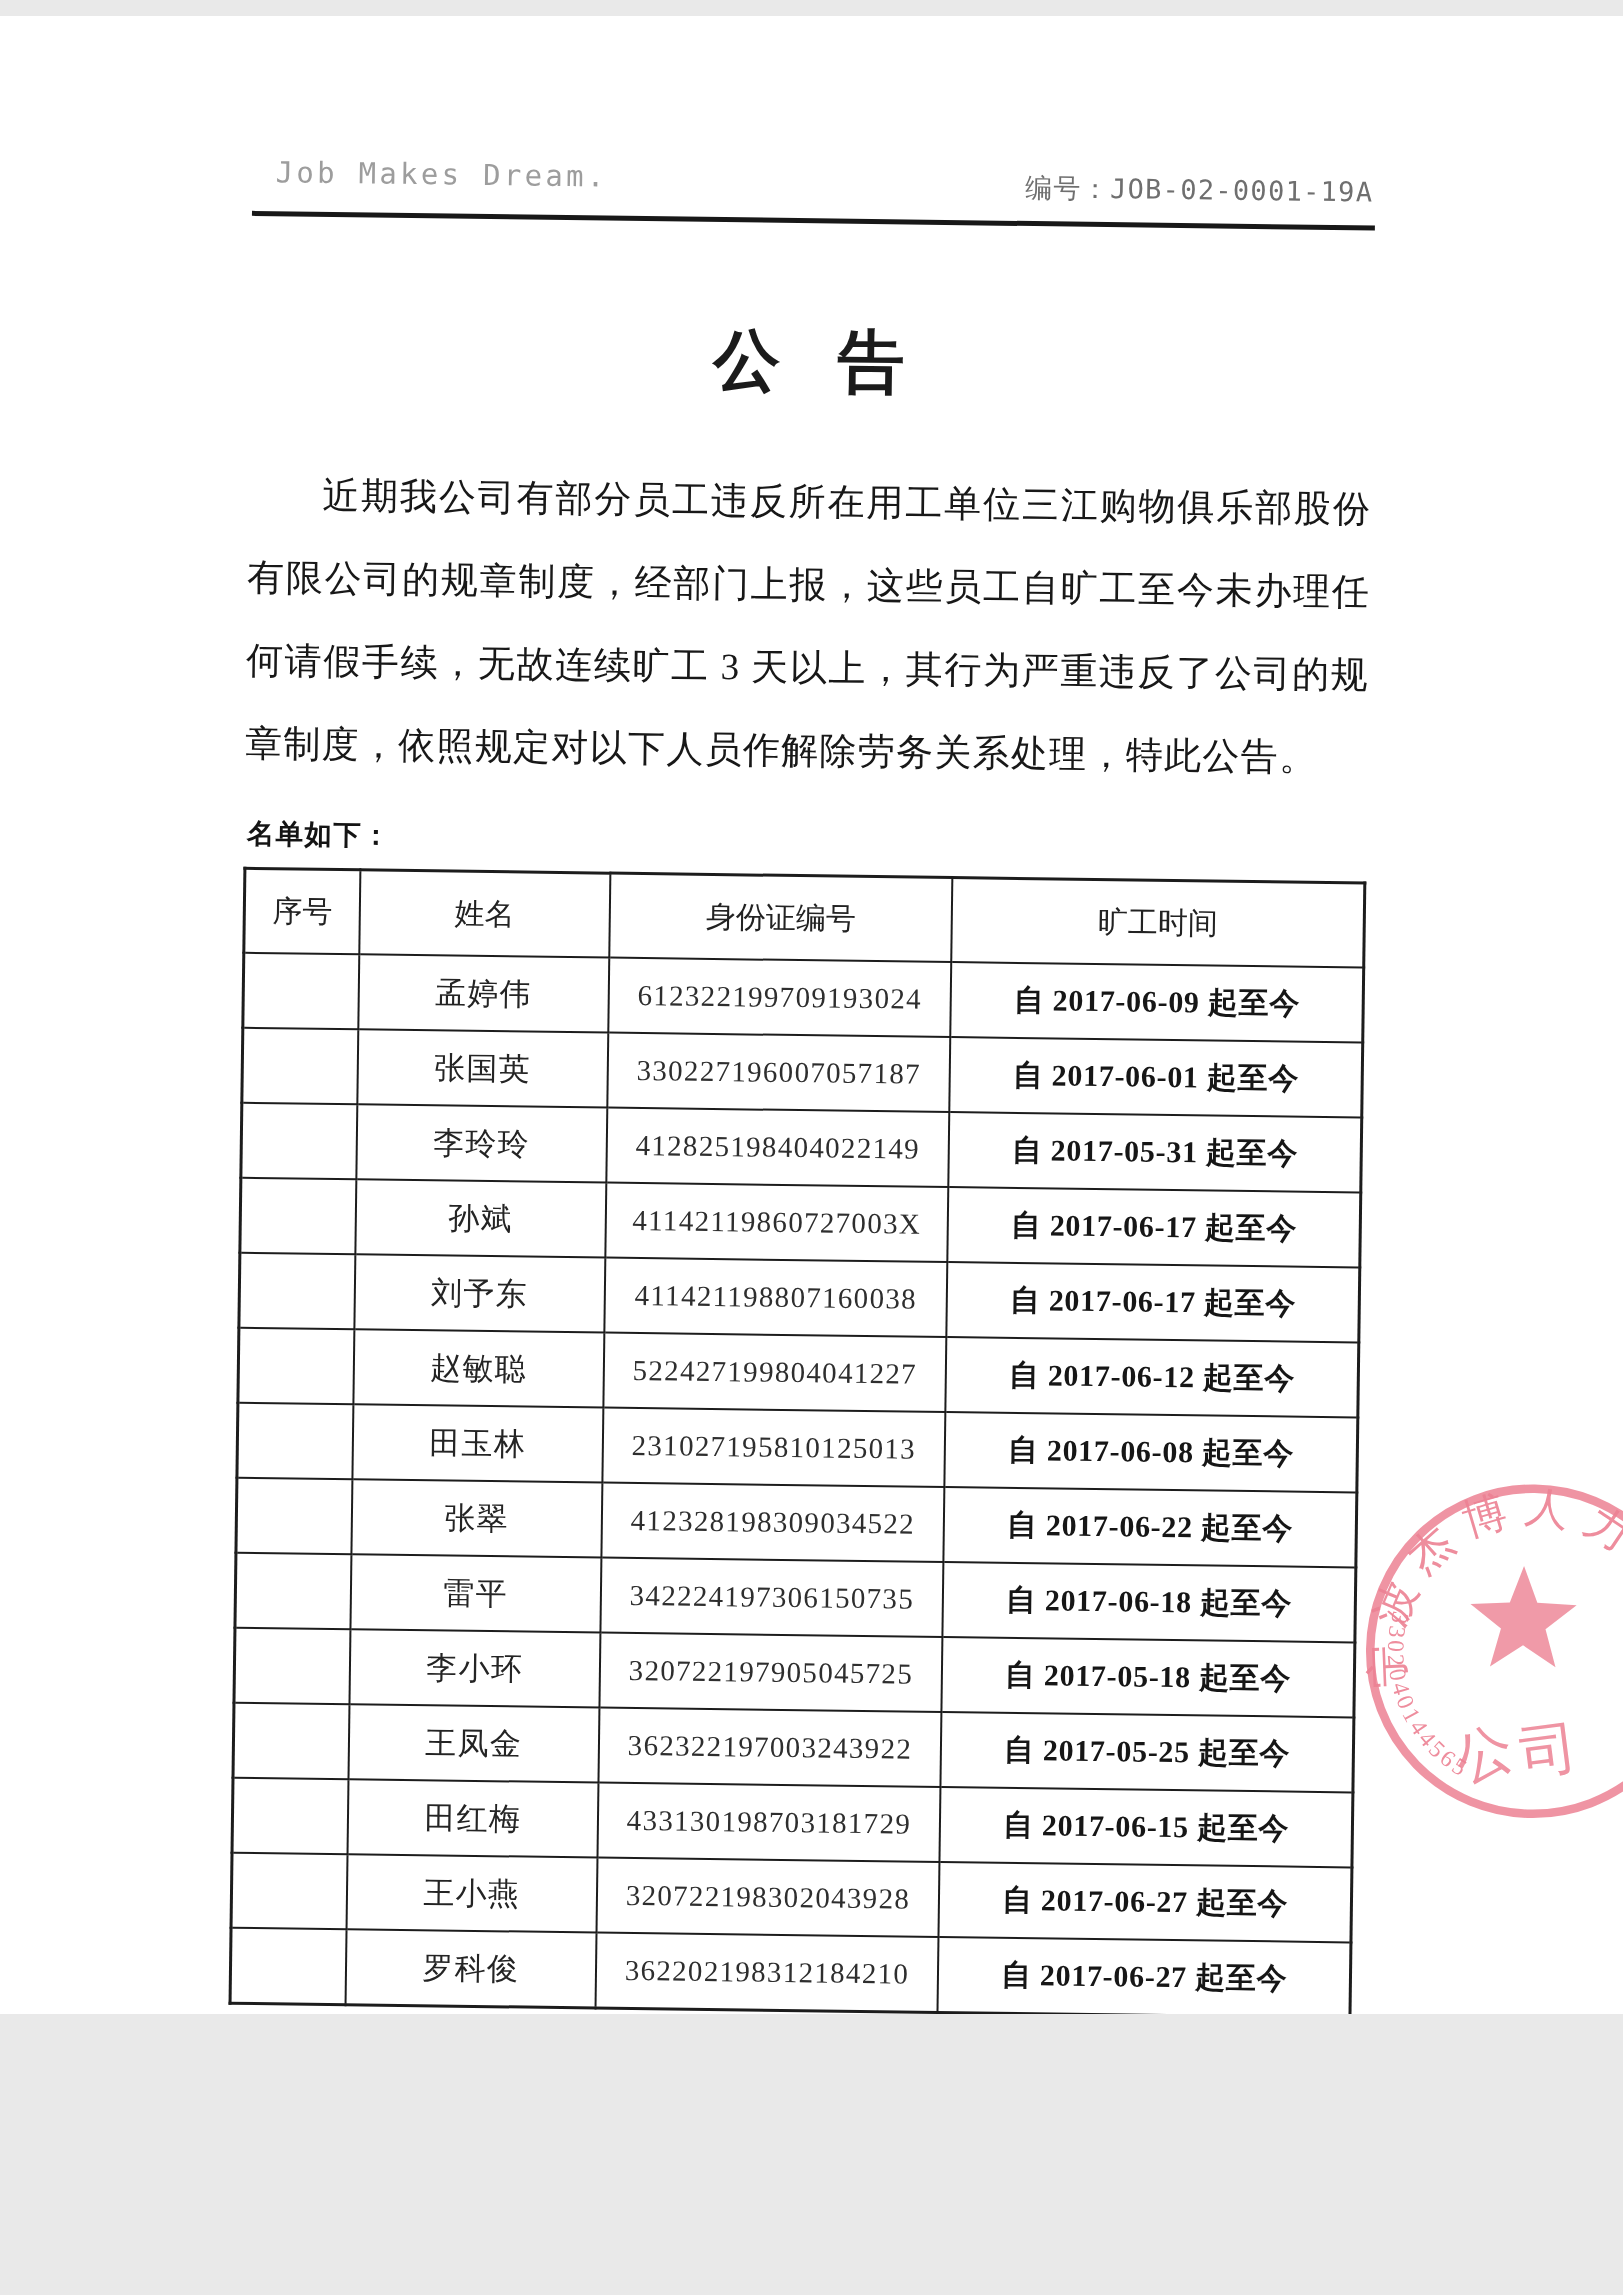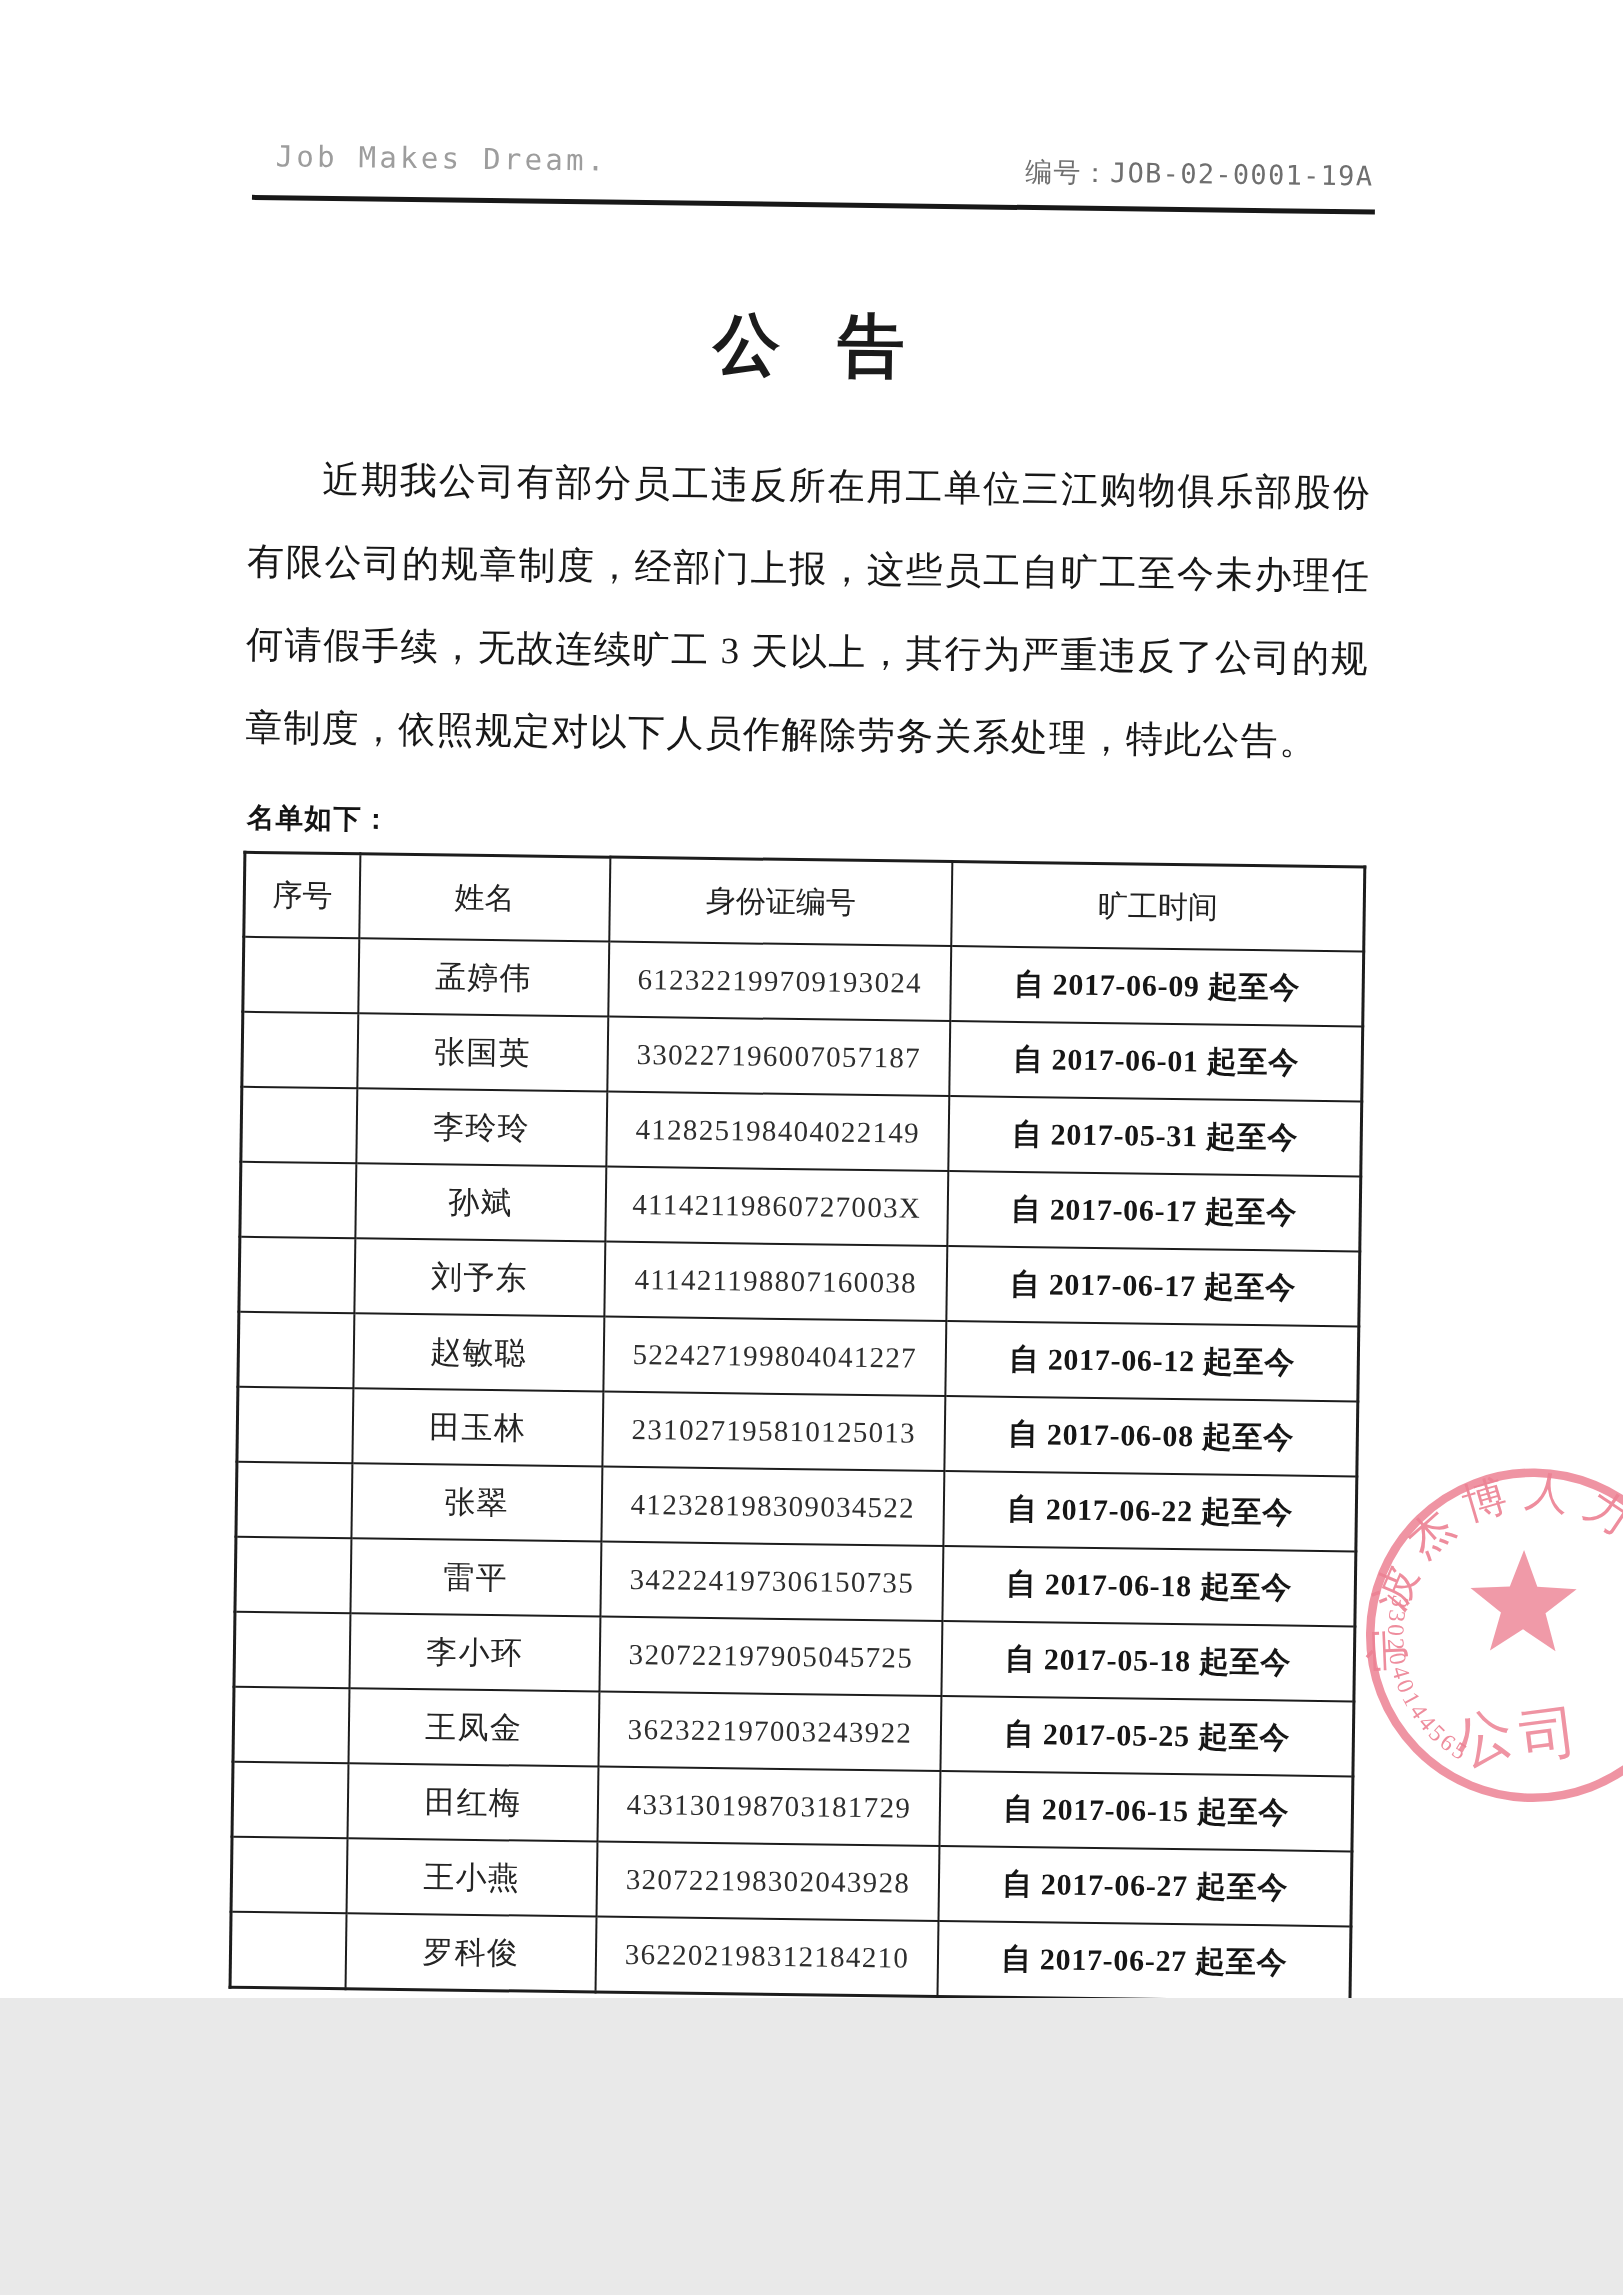--- a/index.html
+++ b/index.html
@@ -2,21 +2,21 @@
 <html style="font-size:10.5px"><head>
 <meta charset="utf-8">
 <style>
   html,body{margin:0;padding:0;}
   body{background:#e9e9e9;}
   .page{
     position:relative;
     width:1623px;height:1998px;
     background:#ffffff;
     overflow:hidden;
-    margin:0 auto;
+    margin:16px auto;
     font-family:"Liberation Serif","DejaVu Serif",serif;
     color:#1f1f1f;
   }
   
   .scan{
     position:absolute;left:0;top:0;width:100%;height:100%;
     transform:rotate(0.75deg);
     transform-origin:262px 196px;
   }
   .slogan{

